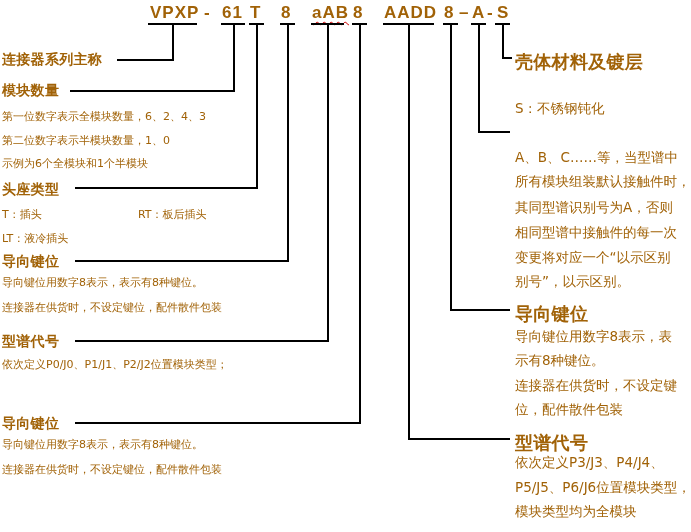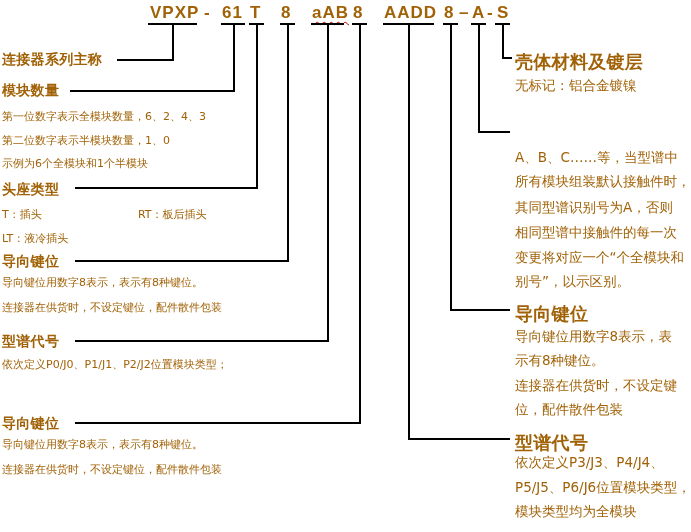--- a/index.html
+++ b/index.html
@@ -86,27 +86,27 @@
   <div class="tx" style="left:2px;top:300px">连接器在供货时，不设定键位，配件散件包装</div>
 
   <div class="hd" style="left:2px;top:333px">型谱代号</div>
   <div class="tx" style="left:2px;top:357px">依次定义P0/J0、P1/J1、P2/J2位置模块类型；</div>
 
   <div class="hd" style="left:2px;top:415px">导向键位</div>
   <div class="tx" style="left:2px;top:437px">导向键位用数字8表示，表示有8种键位。</div>
   <div class="tx" style="left:2px;top:462px">连接器在供货时，不设定键位，配件散件包装</div>
 
   <div class="rhd" style="left:515px;top:50px">壳体材料及镀层</div>
-  <div class="rtx" style="left:515px;top:77px">无标记：铝合金镀镍</div>
+  <div class="rtx" style="left:515px;top:100px">S：不锈钢钝化</div>
 
   <div class="rtx" style="left:515px;top:173px">所有模块组装默认接触件时，</div>
   <div class="rtx" style="left:515px;top:149px">A、B、C……等，当型谱中</div>
   <div class="rtx" style="left:515px;top:199px">其同型谱识别号为A，否则</div>
   <div class="rtx" style="left:515px;top:224px">相同型谱中接触件的每一次</div>
-  <div class="rtx" style="left:515px;top:249px">变更将对应一个“个全模块和</div>
+  <div class="rtx" style="left:515px;top:249px">变更将对应一个“以示区别</div>
   <div class="rtx" style="left:515px;top:273px">别号”，以示区别。</div>
 
   <div class="rhd" style="left:515px;top:302px">导向键位</div>
   <div class="rtx" style="left:515px;top:328px">导向键位用数字8表示，表</div>
   <div class="rtx" style="left:515px;top:352px">示有8种键位。</div>
   <div class="rtx" style="left:515px;top:377px">连接器在供货时，不设定键</div>
   <div class="rtx" style="left:515px;top:401px">位，配件散件包装</div>
 
   <div class="rhd" style="left:515px;top:431px">型谱代号</div>
   <div class="rtx" style="left:515px;top:454px">依次定义P3/J3、P4/J4、</div>

